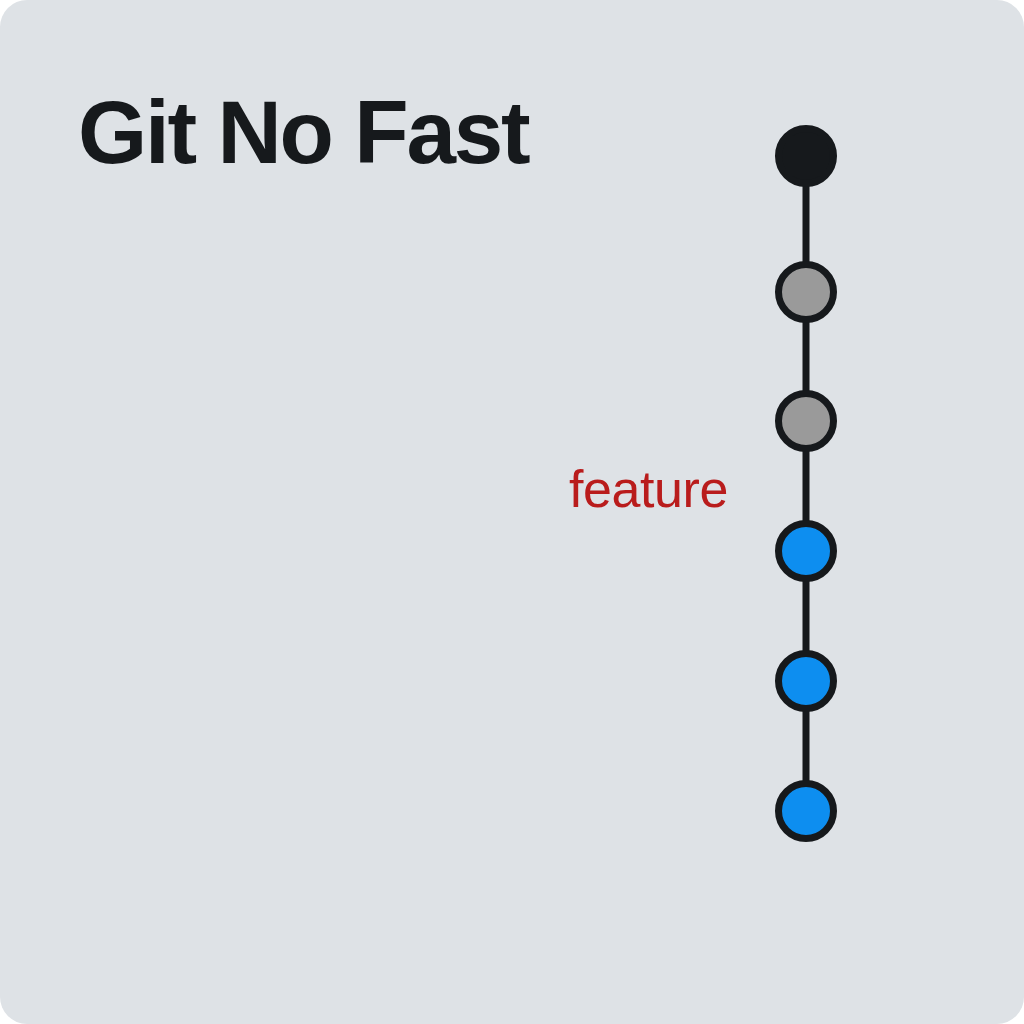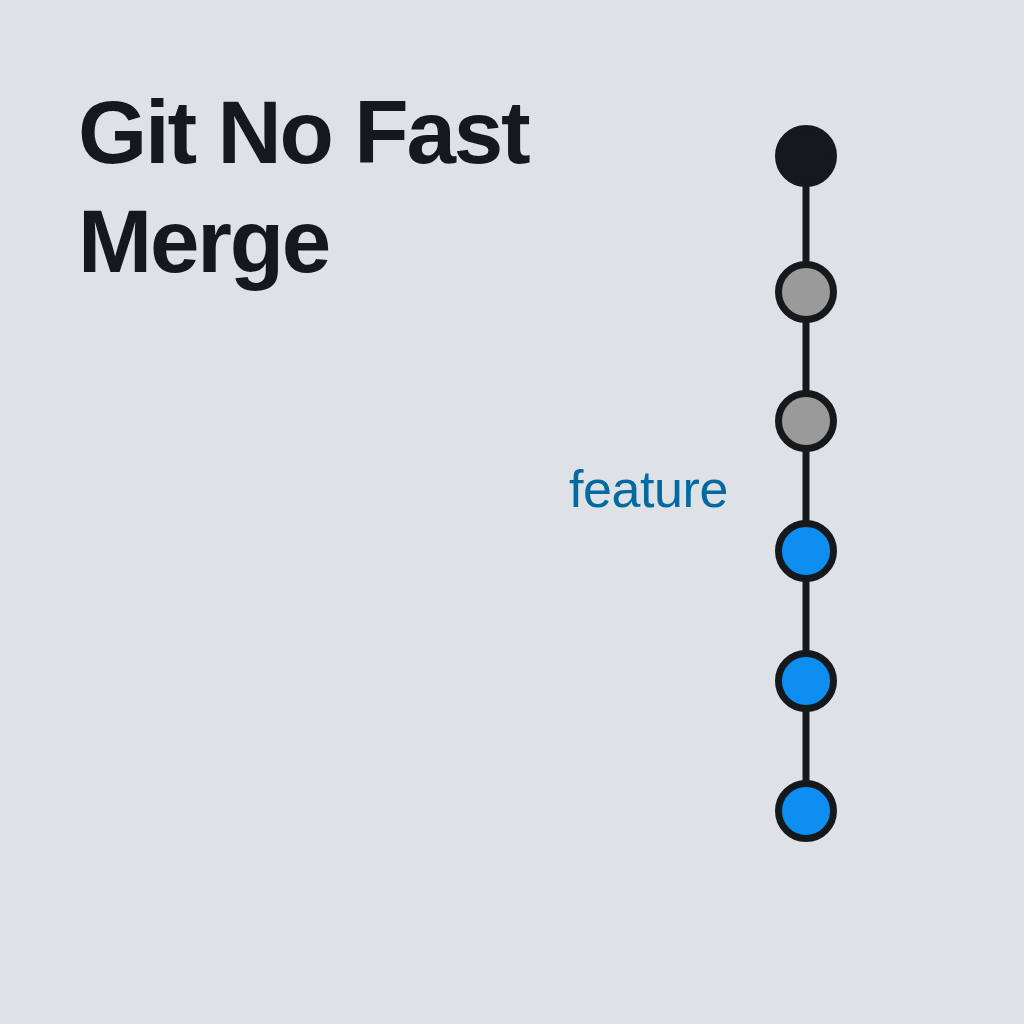--- a/index.html
+++ b/index.html
@@ -11,20 +11,21 @@
     height: 1024px;
     overflow: hidden;
     font-family: "Liberation Sans", sans-serif;
   }
 
   #canvas {
     position: relative;
     width: 1024px;
     height: 1024px;
     background: #dee2e6;
+    border-radius: 27px;
   }
 
   
   #title-block {
     position: absolute;
     left: 78px;
     top: 78px;
     width: 620px;
   }
   .title-line {
@@ -52,42 +53,41 @@
     display: block;
   }
 
   
   .branch-label {
     position: absolute;
     font-family: "Liberation Sans", sans-serif;
     font-weight: normal;
     font-size: 52px;
     line-height: 52px;
-    color: #0369a1;
+    color: #b91c1c;
     letter-spacing: -0.4px;
     white-space: nowrap;
     text-align: right;
   }
   #label-feature {
     right: 296px;
     top: 463px;
   }
   #label-main {
     right: 284px;
     top: 852px;
   }
 </style>
 </head>
 <body>
 
 <div id="canvas">
 
   <div id="title-block">
     <div class="title-line">Git No Fast</div>
-    <div class="title-line">Merge</div>
   </div>
 
   <div id="commit-graph">
     <svg id="graph-svg" width="1024" height="1024" viewBox="0 0 1024 1024">
       <g id="edge-layer">
           <line x1="806" y1="156" x2="806" y2="292" stroke="#16191c" stroke-width="7" stroke-linecap="butt"></line>
           <line x1="806" y1="292" x2="806" y2="421" stroke="#16191c" stroke-width="7" stroke-linecap="butt"></line>
           <line x1="806" y1="421" x2="806" y2="551" stroke="#16191c" stroke-width="7" stroke-linecap="butt"></line>
           <line x1="806" y1="551" x2="806" y2="681" stroke="#16191c" stroke-width="7" stroke-linecap="butt"></line>
           <line x1="806" y1="681" x2="806" y2="811" stroke="#16191c" stroke-width="7" stroke-linecap="butt"></line>

